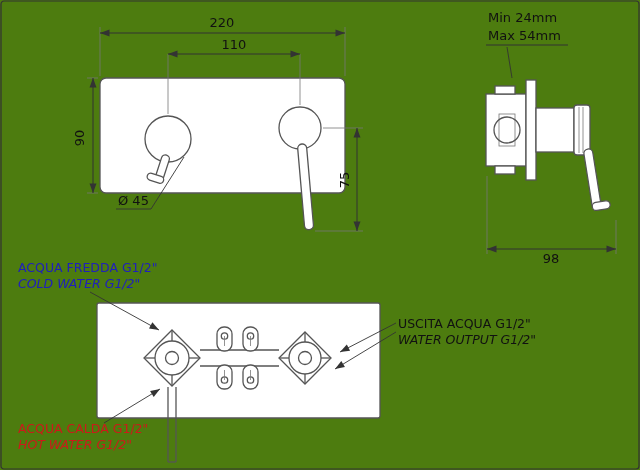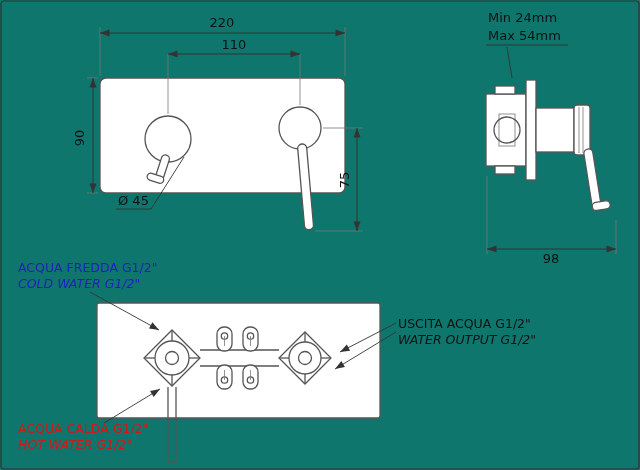--- a/index.html
+++ b/index.html
@@ -1,16 +1,16 @@
 <!DOCTYPE html>
 <html><head>
 <meta charset="utf-8">
 <style>
   html,body{margin:0;padding:0;background:#fff;}
-  .canvas{width:640px;height:470px;position:relative;background:#0f766e;}
+  .canvas{width:640px;height:470px;position:relative;background:#4d7c0f;}
   svg text{font-family:"DejaVu Sans","Liberation Sans",sans-serif;font-size:13px;fill:#111;}
   svg .lbl{font-size:12.5px;}
   svg .it{font-style:italic;}
   svg .cold{fill:#2020bb;}
   svg .hot{fill:#cc1a1a;}
   svg .out{fill:#111111;}
   .ln{stroke:#555;fill:none;stroke-width:1.3;}
   .fillw{fill:#ffffff;stroke:#555;stroke-width:1.3;}
   .thin{stroke:#777;stroke-width:0.8;fill:none;}
   .dim{stroke:#333;stroke-width:1;fill:none;}

